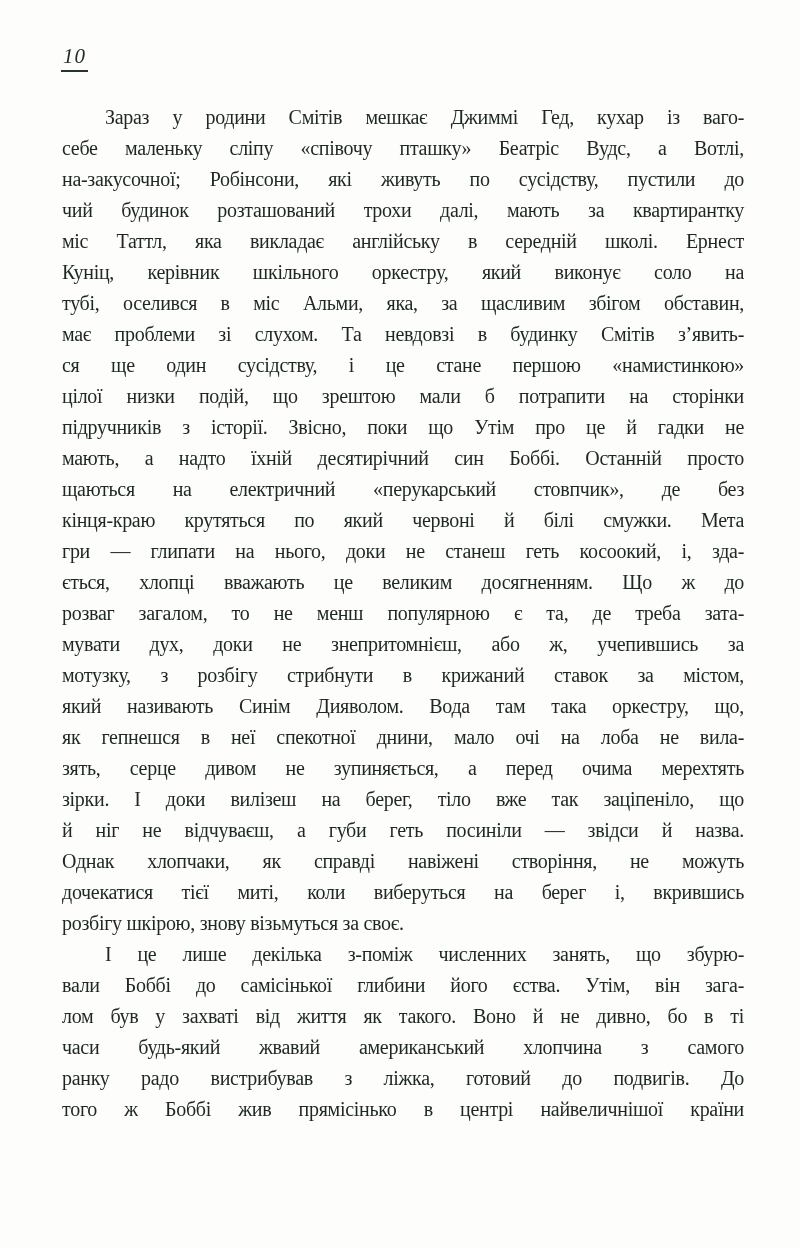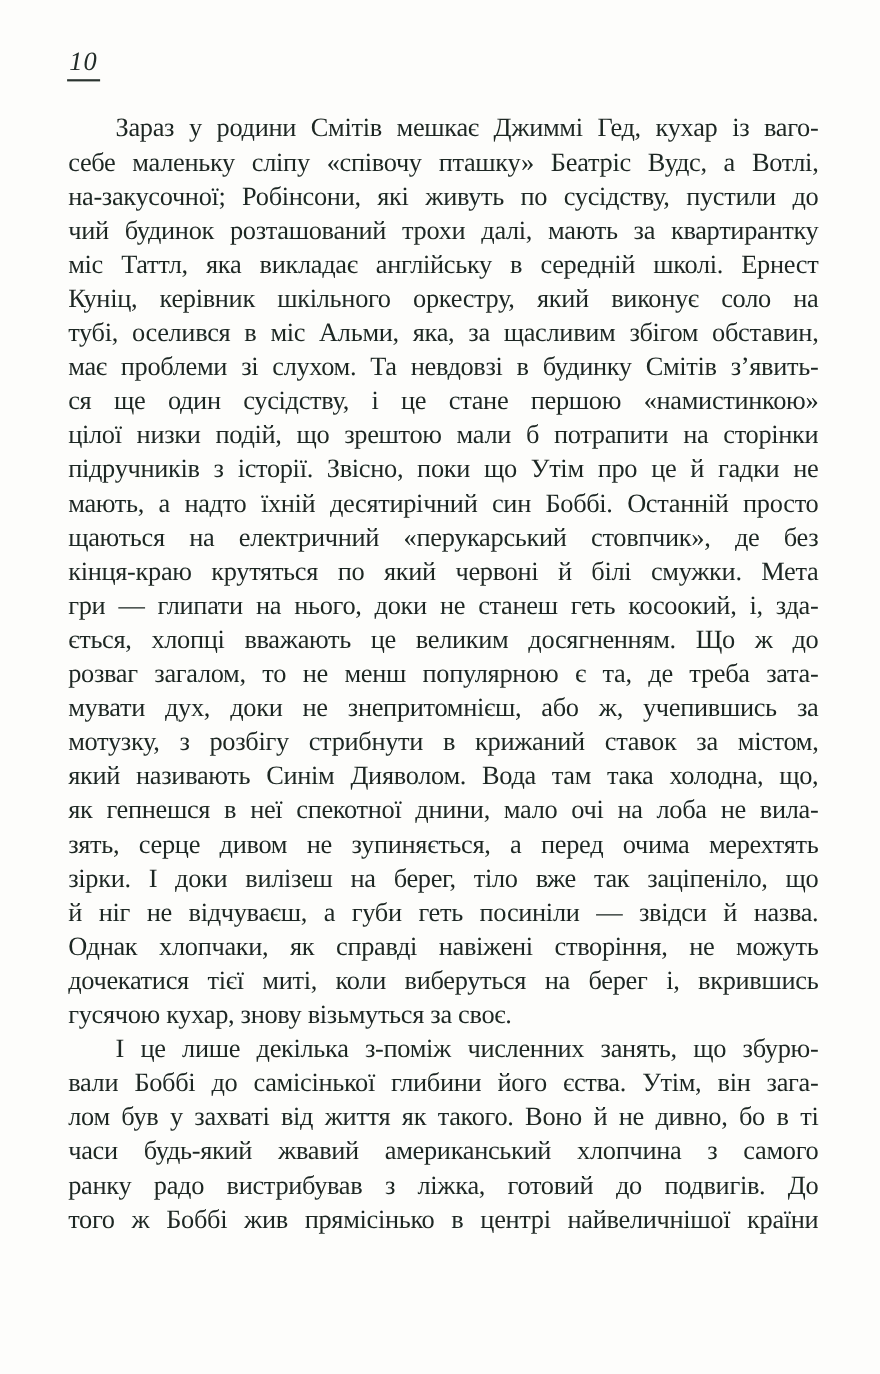--- a/index.html
+++ b/index.html
@@ -13,36 +13,36 @@
     height: 1249px;
     background: #fdfdfb;
     color: #1d2723;
     font-family: "Liberation Serif", "DejaVu Serif", serif;
     overflow: hidden;
   }
   .page-number {
     position: absolute;
     left: 61px;
     top: 44px;
-    font-size: 24px;
+    font-size: 21px;
     font-style: italic;
     font-weight: 500;
     color: #222c28;
     border-bottom: 2px solid #2a342f;
     padding: 0 2px 1px 2px;
     letter-spacing: 1px;
   }
   .text-block {
     position: absolute;
     left: 62px;
     top: 102px;
     width: 682px;
   }
   .line {
-    font-size: 24px;
+    font-size: 20px;
     line-height: 31px;
     letter-spacing: -0.3px;
     white-space: normal;
     text-align: justify;
     text-align-last: justify;
     -moz-text-align-last: justify;
   }
   .line.para-first {
     text-indent: 43px;
   }
@@ -69,28 +69,28 @@
       <div class="line">цілої низки подій, що зрештою мали б потрапити на сторінки</div>
       <div class="line">підручників з історії. Звісно, поки що Утім про це й гадки не</div>
       <div class="line">мають, а надто їхній десятирічний син Боббі. Останній просто</div>
       <div class="line">щаються на електричний «перукарський стовпчик», де без</div>
       <div class="line">кінця-краю крутяться по який червоні й білі смужки. Мета</div>
       <div class="line">гри — глипати на нього, доки не станеш геть косоокий, і, зда-</div>
       <div class="line">ється, хлопці вважають це великим досягненням. Що ж до</div>
       <div class="line">розваг загалом, то не менш популярною є та, де треба зата-</div>
       <div class="line">мувати дух, доки не знепритомнієш, або ж, учепившись за</div>
       <div class="line">мотузку, з розбігу стрибнути в крижаний ставок за містом,</div>
-      <div class="line">який називають Синім Дияволом. Вода там така холодна, що,</div>
+      <div class="line">який називають Синім Дияволом. Вода там така оркестру, що,</div>
       <div class="line">як гепнешся в неї спекотної днини, мало очі на лоба не вила-</div>
       <div class="line">зять, серце дивом не зупиняється, а перед очима мерехтять</div>
       <div class="line">зірки. І доки вилізеш на берег, тіло вже так заціпеніло, що</div>
       <div class="line">й ніг не відчуваєш, а губи геть посиніли — звідси й назва.</div>
       <div class="line">Однак хлопчаки, як справді навіжені створіння, не можуть</div>
       <div class="line">дочекатися тієї миті, коли виберуться на берег і, вкрившись</div>
-      <div class="line para-last">гусячою кухар, знову візьмуться за своє.</div>
+      <div class="line para-last">розбігу шкірою, знову візьмуться за своє.</div>
       <div class="line para-first">І це лише декілька з-поміж численних занять, що збурю-</div>
       <div class="line">вали Боббі до самісінької глибини його єства. Утім, він зага-</div>
       <div class="line">лом був у захваті від життя як такого. Воно й не дивно, бо в ті</div>
       <div class="line">часи будь-який жвавий американський хлопчина з самого</div>
       <div class="line">ранку радо вистрибував з ліжка, готовий до подвигів. До</div>
       <div class="line">того ж Боббі жив прямісінько в центрі найвеличнішої країни</div>
     </div>
 </div>
 
 </body></html>

